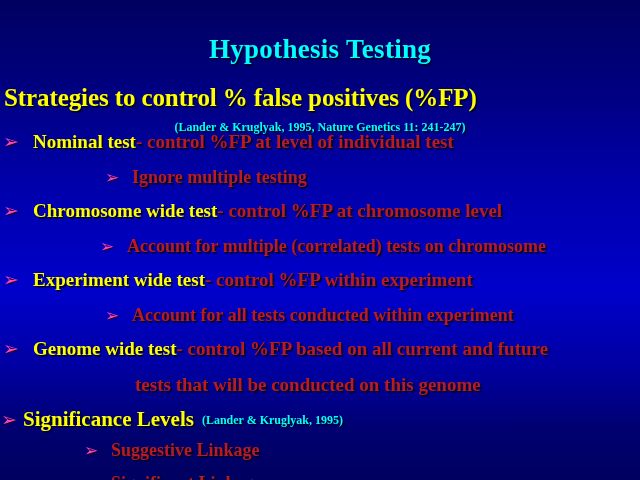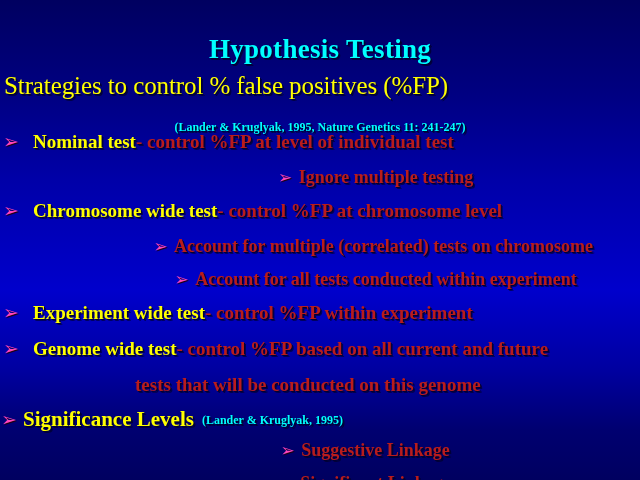--- a/index.html
+++ b/index.html
@@ -42,26 +42,26 @@
     top: 14px;
     left: 0;
     width: 640px;
     text-align: center;
     font-size: 27px;
     font-weight: bold;
     letter-spacing: 0.3px;
   }
   .subtitle {
     position: absolute;
-    top: 52px;
+    top: 64px;
     left: 4px;
     width: 636px;
     text-align: left;
     font-size: 25px;
-    font-weight: normal;
+    font-weight: bold;
     letter-spacing: -0.1px;
     white-space: nowrap;
   }
   .citation-top {
     position: absolute;
     top: 100px;
     left: 0;
     width: 640px;
     text-align: center;
     font-size: 12px;
@@ -100,21 +100,20 @@
   .lvl1 {
     padding-left: 3px;
     height: 36px;
   }
   .lvl1 .bullet { width: 30px; font-size: 19px; }
   .lvl1 .txt { font-size: 19px; text-align: center; }
 
   
   .lvl2 {
     height: 33px;
-    text-align: center;
   }
   .lvl2 .bullet { width: 27px; font-size: 17px; }
   .lvl2 .txt { font-size: 18px; }
 
   .indent-a { padding-left: 105px; }
   .indent-b { padding-left: 100px; text-decoration: underline; }
   .indent-c { padding-left: 84px; }
 
   
   .cont {
@@ -160,26 +159,26 @@
     </div>
 
     <div class="row lvl1">
       <span class="bullet">➢</span><span class="txt shadowed yellow">Chromosome wide test</span><span class="txt shadowed white"> - control %FP at chromosome level</span>
     </div>
 
     <div class="row lvl2 indent-b">
       <span class="bullet">➢</span><span class="txt shadowed white">Account for multiple (correlated) tests on chromosome</span>
     </div>
 
+    <div class="row lvl1">
+      <span class="bullet">➢</span><span class="txt shadowed yellow">Experiment wide test</span><span class="txt shadowed white"> - control %FP within experiment</span>
+    </div>
+
     <div class="row lvl2 indent-a">
       <span class="bullet">➢</span><span class="txt shadowed white">Account for all tests conducted within experiment</span>
-    </div>
-
-    <div class="row lvl1">
-      <span class="bullet">➢</span><span class="txt shadowed yellow">Experiment wide test</span><span class="txt shadowed white"> - control %FP within experiment</span>
     </div>
 
     <div class="row lvl1">
       <span class="bullet">➢</span><span class="txt shadowed yellow">Genome wide test</span><span class="txt shadowed white"> - control %FP based on all current and future</span>
     </div>
 
     <div class="row cont shadowed white">tests that will be conducted on this genome</div>
 
     <div class="row flush">
       <span class="bullet">➢</span><span class="txt shadowed yellow">Significance Levels</span><span class="inline-cite shadowed cyan">(Lander &amp; Kruglyak, 1995)</span>

